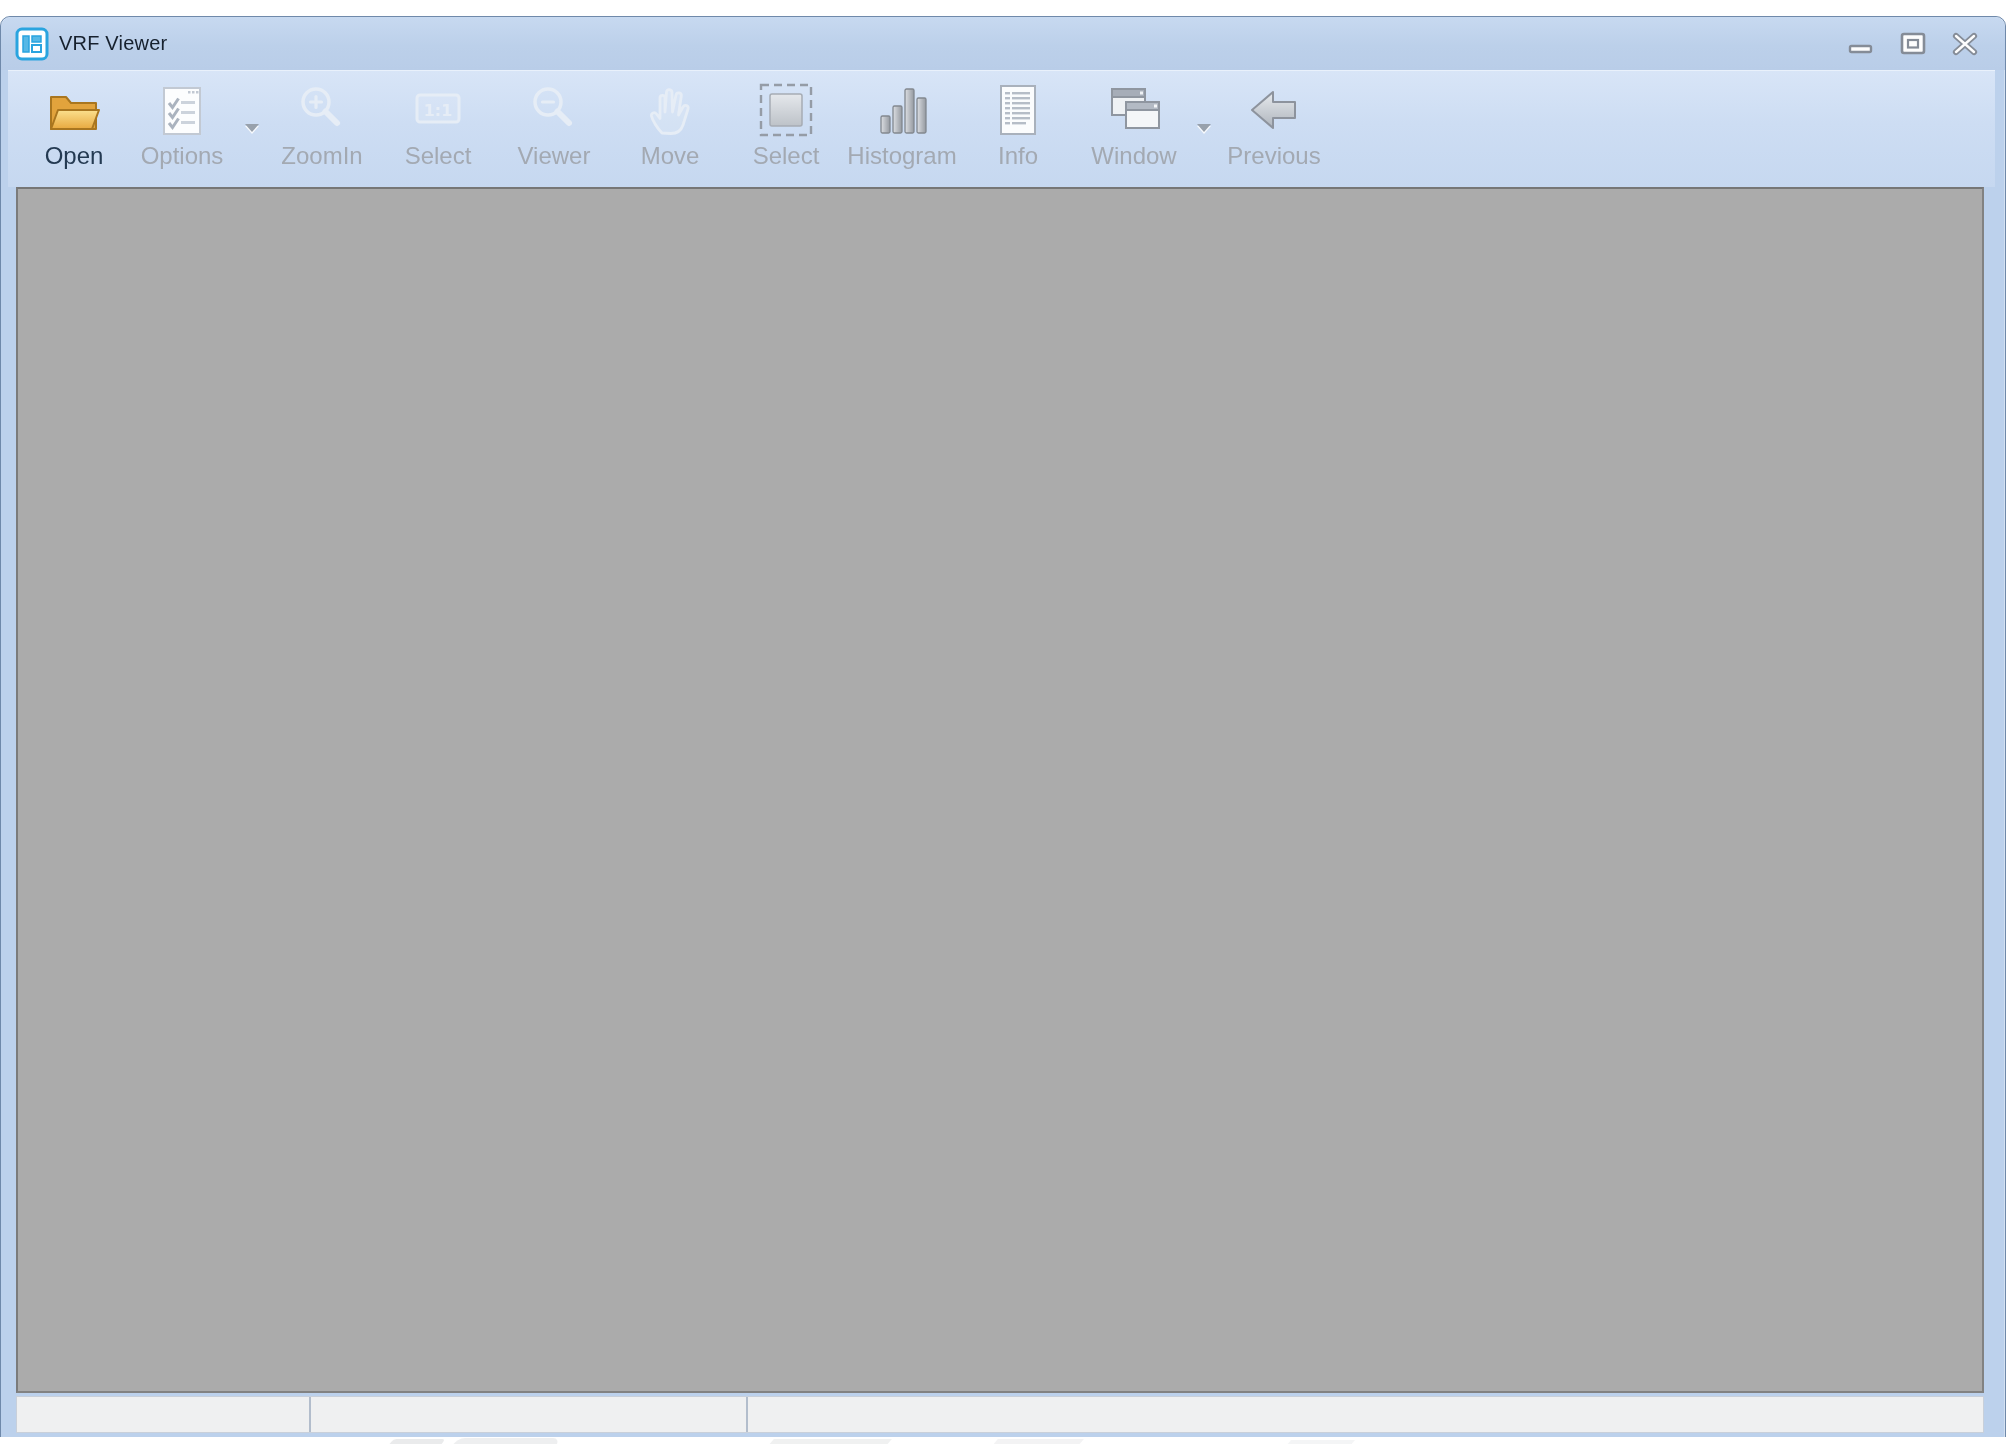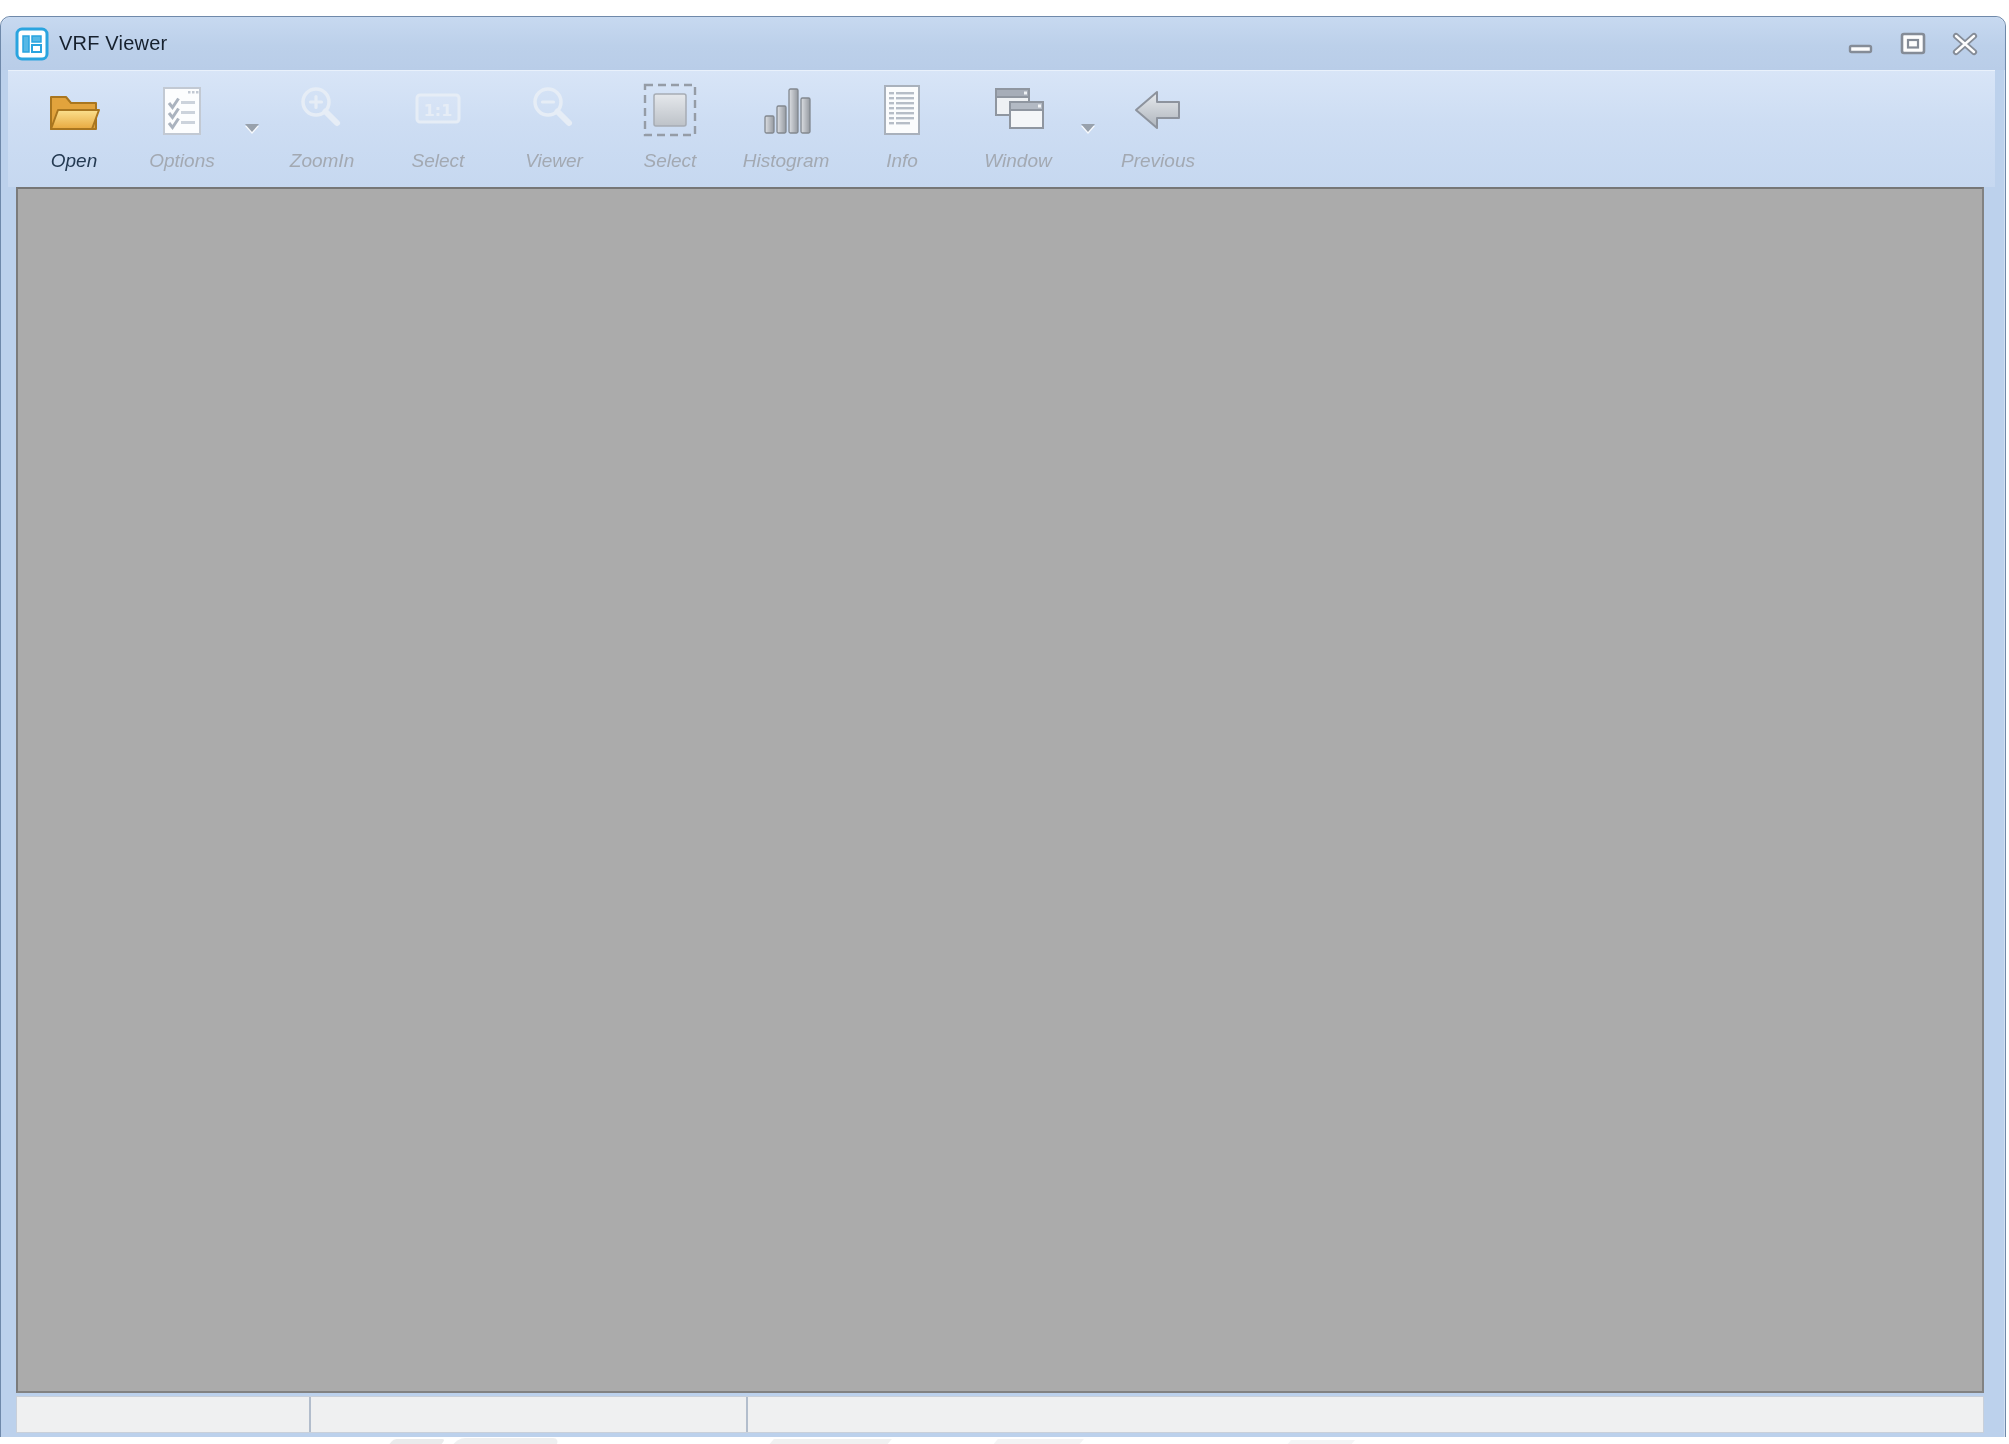--- a/index.html
+++ b/index.html
@@ -24,21 +24,21 @@
 
   
   .toolbar{position:absolute;left:7px;right:10px;top:53px;height:117px;
            background:linear-gradient(180deg,#d8e5f7 0%,#cdddf3 45%,#c6d8f0 100%);
            border-top:1px solid #e9f1fb;
            display:flex;align-items:flex-start;padding-left:16px;box-sizing:border-box;}
   .tb-btn{width:116px;height:114px;display:flex;flex-direction:column;align-items:center;
           padding-top:8px;box-sizing:border-box;border-radius:4px;}
   .tb-btn.open-btn{width:100px;}
   .ico{height:62px;display:flex;align-items:center;justify-content:center;}
-  .lbl{font-size:19px;margin-top:9px;color:#a3a9b2;white-space:nowrap;font-style:italic;}
+  .lbl{font-size:24px;margin-top:1px;color:#a3a9b2;white-space:nowrap;}
   .tb-btn.enabled .lbl{color:#243a52;}
   .dd{width:24px;height:114px;position:relative;}
   .dd .tri-hi{position:absolute;left:5px;top:55px;width:0;height:0;
               border-left:7px solid transparent;border-right:7px solid transparent;
               border-top:8px solid rgba(255,255,255,.85);}
   .dd .tri{position:absolute;left:5px;top:53px;width:0;height:0;
            border-left:7px solid transparent;border-right:7px solid transparent;
            border-top:8px solid #98a1ac;}
 
   
@@ -167,20 +167,28 @@
         <span class="ico">
           <svg width="56" height="56" viewBox="0 0 56 56">
             <circle cx="22" cy="20" r="13" stroke="#e6edf6" stroke-width="3.5" fill="none"></circle>
             <path d="M31.5 29.5 L43 41" stroke="#e6edf6" stroke-width="6" stroke-linecap="round"></path>
             <path d="M16.5 20 H27.5" stroke="#e6edf6" stroke-width="3.2" stroke-linecap="round"></path>
           </svg>
         </span>
         <span class="lbl">Viewer</span>
       </div>
 
+      <div class="tb-btn">
+        <span class="ico">
+          <svg width="56" height="56" viewBox="0 0 56 56">
+            <path d="M20 51 C16 47 10.5 39 9.5 34 C9 31 12.5 29.5 14.5 32 L18 36.5 L18 16 C18 12.5 23 12.5 23 16 L23 30 L24.5 10 C24.8 6.5 30 7 30 10.5 L30.5 30 L34 13 C34.8 9.5 39.8 10.5 39.3 14 L36.5 33 L41 25 C42.7 22 47 23.5 46 27 L41 43 C39 49 35 51.5 29 51.5 Z" stroke="#e6edf6" stroke-width="2.8" fill="rgba(255,255,255,0.15)" stroke-linejoin="round"></path>
+          </svg>
+        </span>
+        <span class="lbl">Move</span>
+      </div>
 
       <div class="tb-btn">
         <span class="ico">
           <svg width="58" height="58" viewBox="0 0 58 58">
             <defs>
               <linearGradient id="gSel" x1="0" y1="0" x2="0" y2="1">
                 <stop offset="0" stop-color="#e5e8ec"></stop>
                   <stop offset="1" stop-color="#bdc2c8"></stop>
               </linearGradient>
             </defs>

